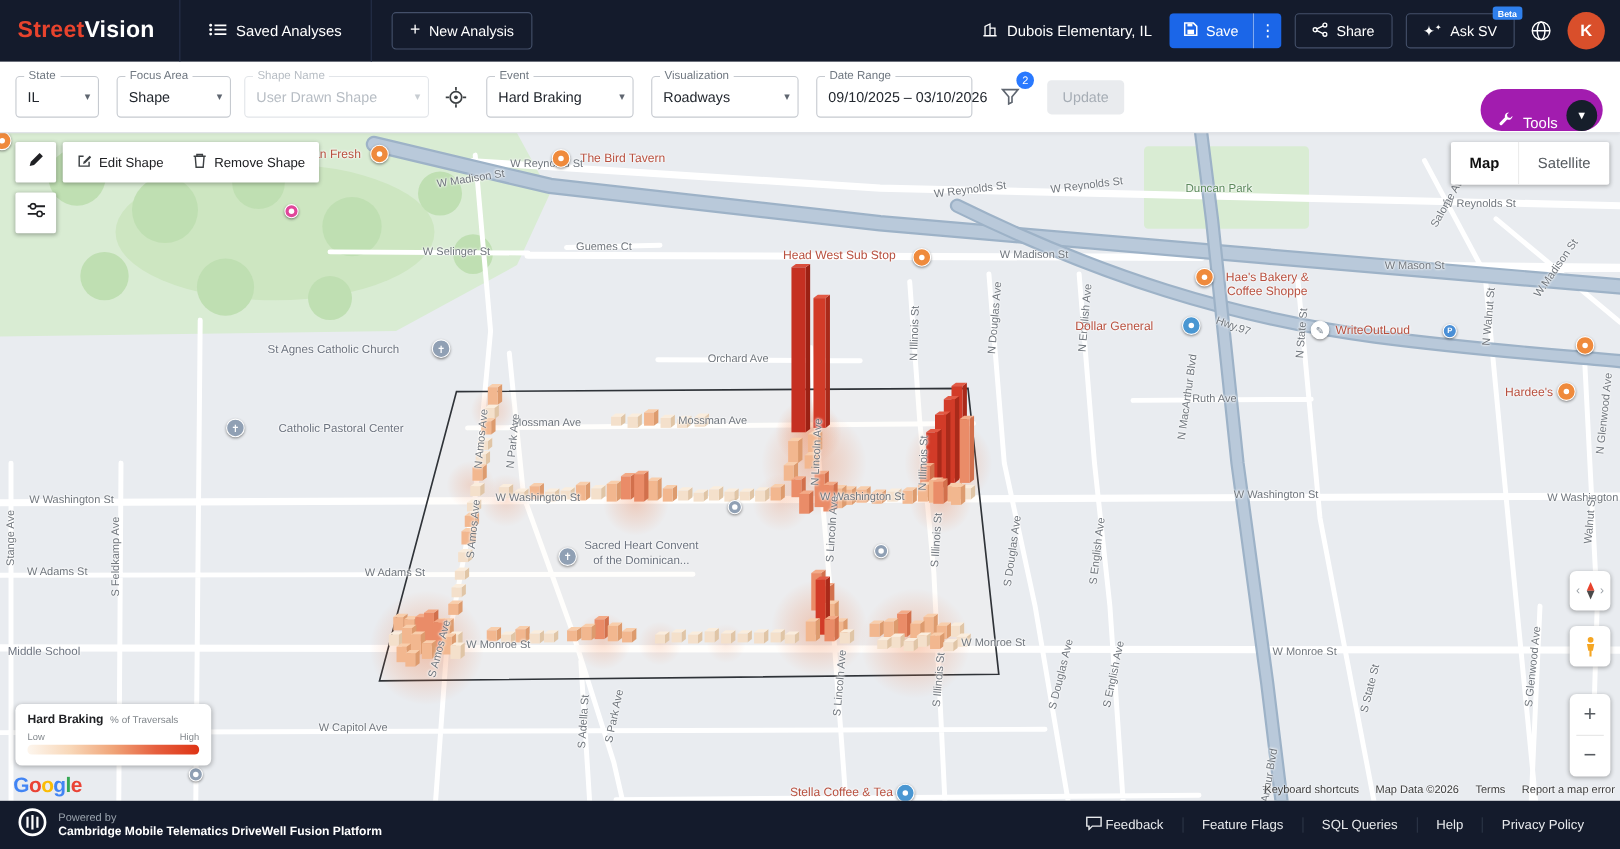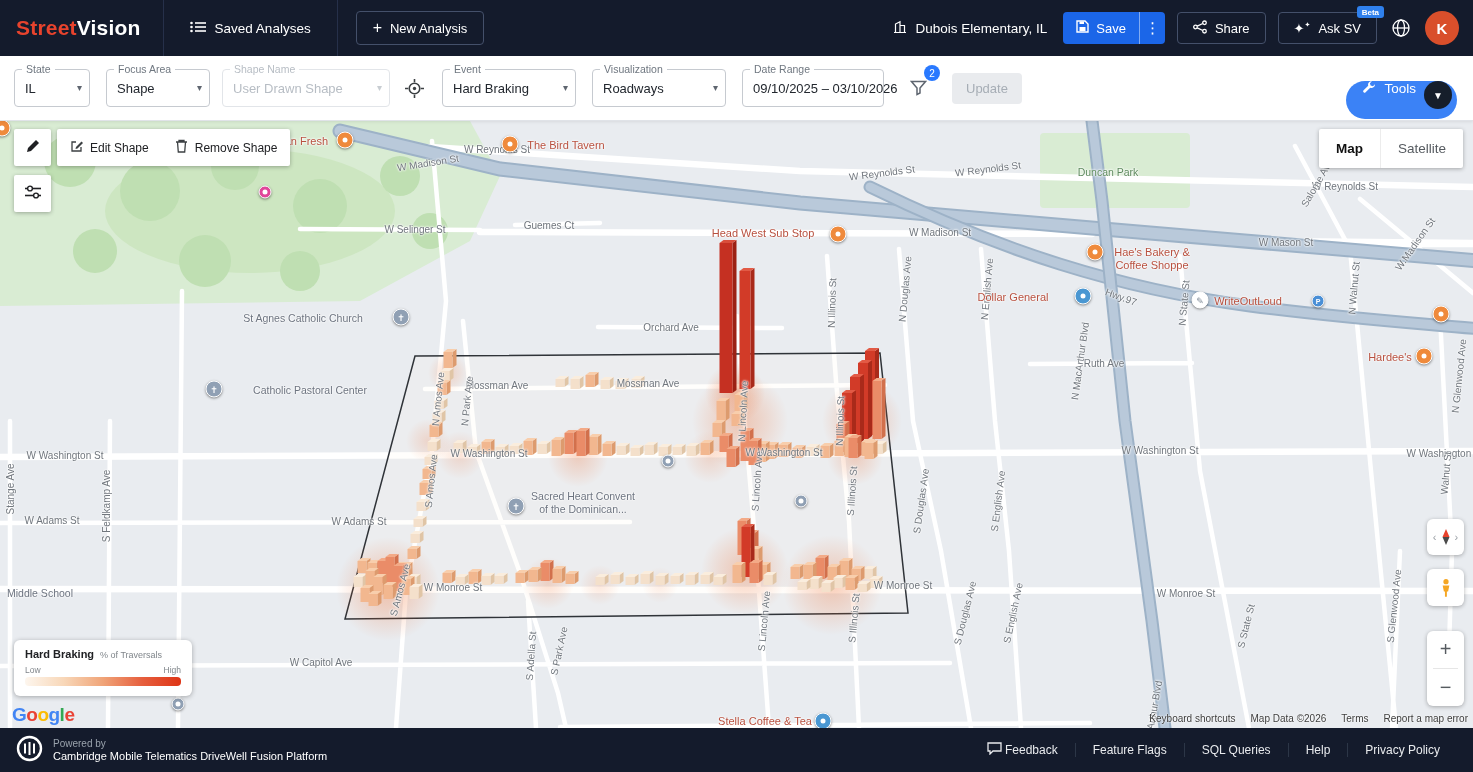--- a/index.html
+++ b/index.html
@@ -32,21 +32,21 @@
   .field .fvalue { font-size:13px; color:#22272e; white-space:nowrap; }
   .field .chev { position:absolute; right:7px; top:12px; color:#5f6670; font-size:10px; }
   .field.disabled { border-color:#e2e5e9; cursor:default; }
   .field.disabled .flabel { color:#b7bdc4; }
   .field.disabled .fvalue { color:#b7bdc4; }
   .field.disabled .chev { color:#c8cdd2; }
   .icon-btn { width:36px; height:36px; border:none; background:transparent; display:flex; align-items:center; justify-content:center; cursor:pointer; flex:none; }
   .funnel-wrap { position:relative; margin-left:16px; }
   .badge { position:absolute; top:-5px; right:-4px; width:16px; height:16px; border-radius:50%; background:#2979ff; color:#fff; font-size:10px; display:flex; align-items:center; justify-content:center; }
   .btn-update { margin-left:16px; height:31px; padding:0 14px; background:#e9ebee; color:#a6adb5; border:none; border-radius:4px; font-size:13px; flex:none; }
-  .btn-tools { margin-left:auto; margin-right:2px; height:38px; background:#3b82f6; border:none; border-radius:19px; color:#fff; font-size:13.5px; display:flex; align-items:flex-start; gap:8px; padding:0 5px 0 16px; cursor:pointer; flex:none;margin-top:24px; }
+  .btn-tools { margin-left:auto; margin-right:2px; height:38px; background:#a21caf; border:none; border-radius:19px; color:#fff; font-size:13.5px; display:flex; align-items:flex-end; gap:8px; padding:0 5px 0 16px; cursor:pointer; flex:none;margin-top:24px; }
   .tools-chev { width:28px; height:28px; border-radius:50%; background:#161e2b; display:flex; align-items:center; justify-content:center; font-size:10px; }
 
   
   .map { position:absolute; top:121px; left:0; width:1473px; height:607px; overflow:hidden; background:#e9ecf0; cursor:grab; }
   .map svg.base { position:absolute; top:0; left:0; }
   .label-layer { position:absolute; top:0; left:0; width:100%; height:100%; z-index:2; pointer-events:none; }
   .st-label { position:absolute; font-size:10px; color:#70767d; white-space:nowrap; text-shadow:0 0 2px #fff,0 0 2px #fff,0 0 3px #fff; }
   .place-label { position:absolute; font-size:10.5px; color:#6d7480; white-space:nowrap; text-align:center; line-height:1.2; text-shadow:0 0 2px #fff,0 0 2px #fff,0 0 3px #fff; transform:translate(-50%,-50%); }
   .place-label.park { color:#5d8a5d; }
   .poi-label { position:absolute; font-size:11px; color:#b8503f; white-space:nowrap; text-align:center; line-height:1.15; font-weight:500; text-shadow:0 0 2px #fff,0 0 2px #fff,0 0 3px #fff; transform:translate(-50%,-50%); }
@@ -77,21 +77,21 @@
   .legend-row2 { display:flex; justify-content:space-between; font-size:8.5px; color:#80868b; margin-top:5px; }
   .legend-bar { margin-top:2px; height:9px; border-radius:4px; background:linear-gradient(90deg,#fdf6ee,#f8d7b8,#f0a478,#e65f3e,#de3415); }
   .google { left:12px; top:583px; position:absolute; z-index:5; font-size:19px; font-weight:bold; letter-spacing:-.5px; }
   .attrib { right:5px; top:592px; position:absolute; z-index:5; display:flex; gap:15px; font-size:10px; color:#3c3c3c; text-shadow:0 0 2px #fff,0 0 2px #fff; }
   .attrib span { cursor:pointer; }
 
   
   .footer { position:absolute; bottom:0; left:0; width:1473px; height:44px; background:#141b2c; display:flex; align-items:center; padding:0 16px; z-index:50; }
   .f-left { display:flex; align-items:center; gap:10px; }
   .f-text1 { font-size:10px; color:#9aa3ad; }
-  .f-text2 { font-size:11px; color:#fff; font-weight:normal; margin-top:1px; }
+  .f-text2 { font-size:11px; color:#fff; font-weight:bold; margin-top:1px; }
   .f-links { margin-left:auto; display:flex; align-items:center; }
   .f-link { color:#e8eaed; font-size:12px; padding:0 17px; display:flex; align-items:center; gap:3px; cursor:pointer; border-left:1px solid #2c3647; }
   .f-link:first-child { border-left:none; }
 </style>
 </head>
 <body>
 
 <header class="topbar">
   <div class="brand"><span class="red">Street</span><span class="white">Vision</span></div>
   <div class="vdiv"></div>

